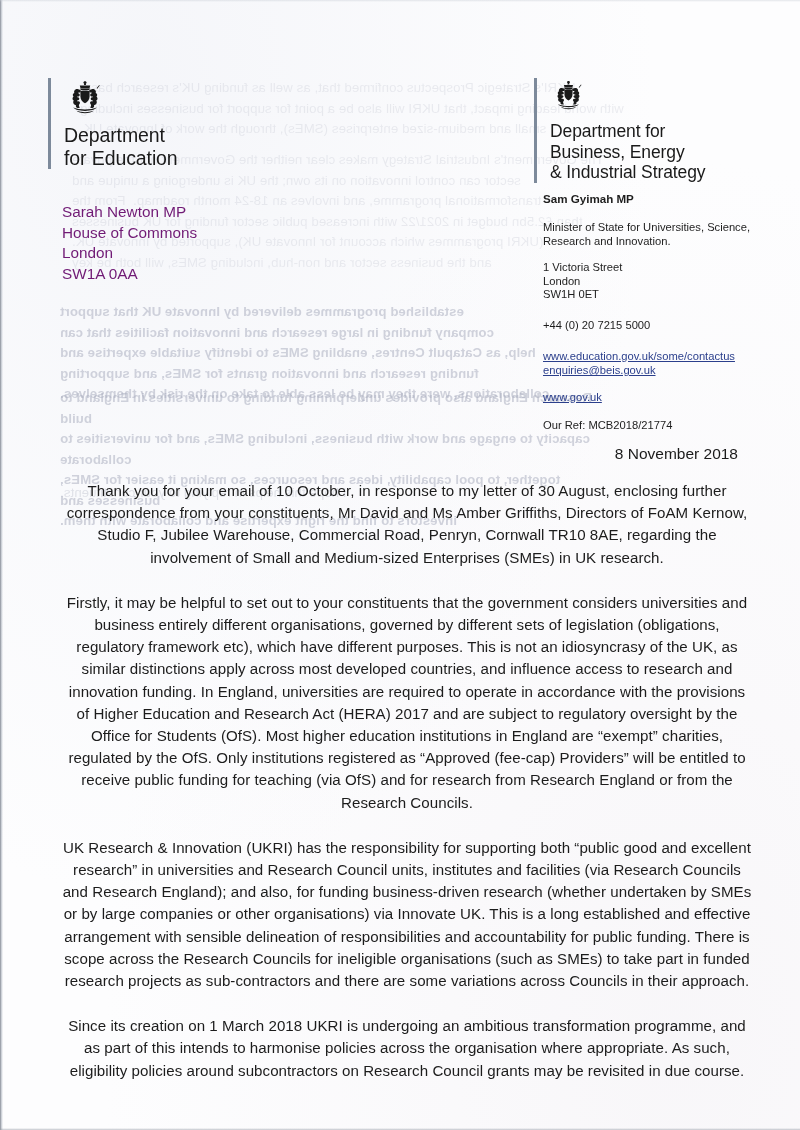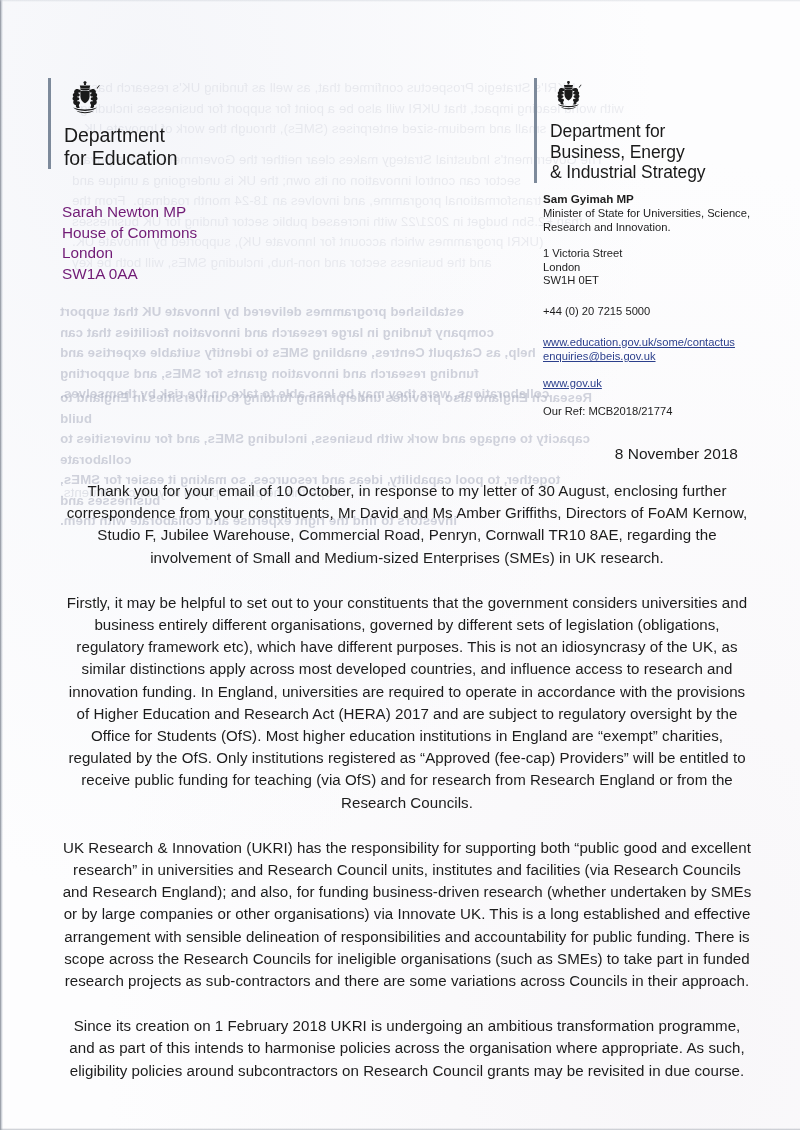--- a/index.html
+++ b/index.html
@@ -122,21 +122,21 @@
     position: absolute;
     left: 543px;
     top: 192px;
     width: 230px;
     color: #1d1d1d;
   }
   .minister-name {
     font-size: 11.6px;
     font-weight: bold;
     line-height: 14px;
-    margin-bottom: 1px;
+    margin-bottom: 15px;
   }
   .minister-title {
     font-size: 11.2px;
     line-height: 13.6px;
     white-space: pre-line;
     margin-bottom: 13px;
   }
   .address-lines {
     font-size: 11.2px;
     line-height: 13.6px;
@@ -290,20 +290,20 @@
     <a class="weblink spaced" href="#">www.gov.uk</a>
     <div class="ourref">Our Ref: MCB2018/21774</div>
   </div>
 
   <div class="letter-date">8 November 2018</div>
 
   <div class="body-copy">
     <p class="para">Thank you for your email of 10 October, in response to my letter of 30 August, enclosing further correspondence from your constituents, Mr David and Ms Amber Griffiths, Directors of FoAM Kernow, Studio F, Jubilee Warehouse, Commercial Road, Penryn, Cornwall TR10 8AE, regarding the involvement of Small and Medium-sized Enterprises (SMEs) in UK research.</p>
     <p class="para">Firstly, it may be helpful to set out to your constituents that the government considers universities and business entirely different organisations, governed by different sets of legislation (obligations, regulatory framework etc), which have different purposes. This is not an idiosyncrasy of the UK, as similar distinctions apply across most developed countries, and influence access to research and innovation funding.  In England, universities are required to operate in accordance with the provisions of Higher Education and Research Act (HERA) 2017 and are subject to regulatory oversight by the Office for Students (OfS).  Most higher education institutions in England are “exempt” charities, regulated by the OfS.  Only institutions registered as “Approved (fee-cap) Providers” will be entitled to receive public funding for teaching (via OfS) and for research from Research England or from the Research Councils.</p>
     <p class="para">UK Research &amp; Innovation (UKRI) has the responsibility for supporting both “public good and excellent research” in universities and Research Council units, institutes and facilities (via Research Councils and Research England); and also, for funding business-driven research (whether undertaken by SMEs or by large companies or other organisations) via Innovate UK. This is a long established and effective arrangement with sensible delineation of responsibilities and accountability for public funding.  There is scope across the Research Councils for ineligible organisations (such as SMEs) to take part in funded research projects as sub-contractors and there are some variations across Councils in their approach.</p>
-    <p class="para">Since its creation on 1 February 2018 UKRI is undergoing an ambitious transformation programme, and as part of this intends to harmonise policies across the organisation where appropriate.  As such, eligibility policies around subcontractors on Research Council grants may be revisited in due course.</p>
+    <p class="para">Since its creation on 1 March 2018 UKRI is undergoing an ambitious transformation programme, and as part of this intends to harmonise policies across the organisation where appropriate.  As such, eligibility policies around subcontractors on Research Council grants may be revisited in due course.</p>
   </div>
 
   <div class="scan-edge-left"></div>
   <div class="scan-edge-top"></div>
   <div class="scan-edge-bottom"></div>
 
 </div>
 
 </body></html>

